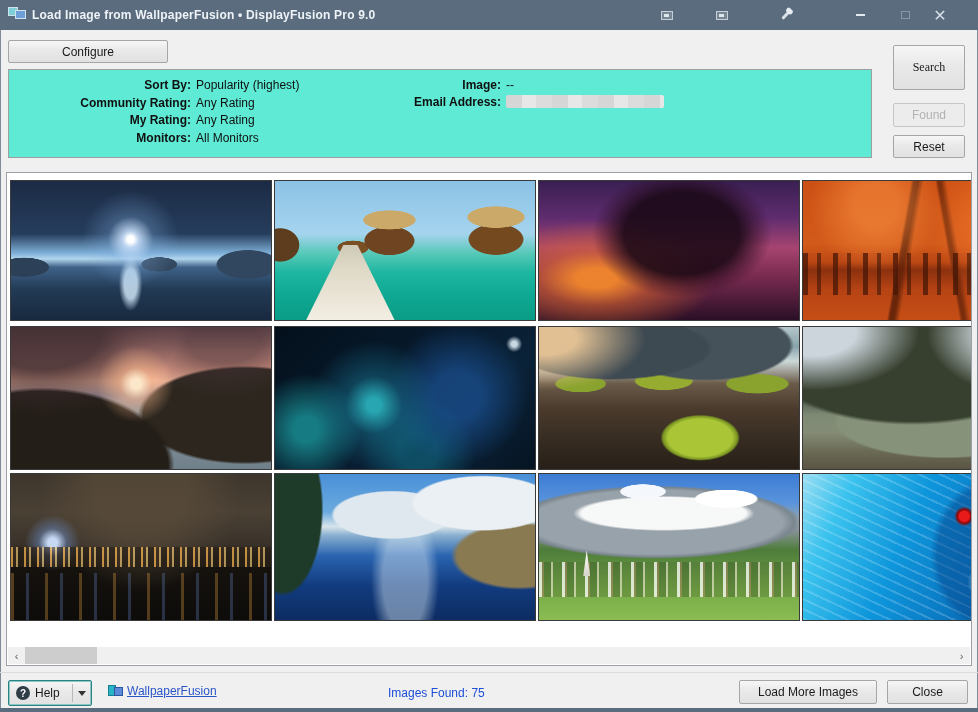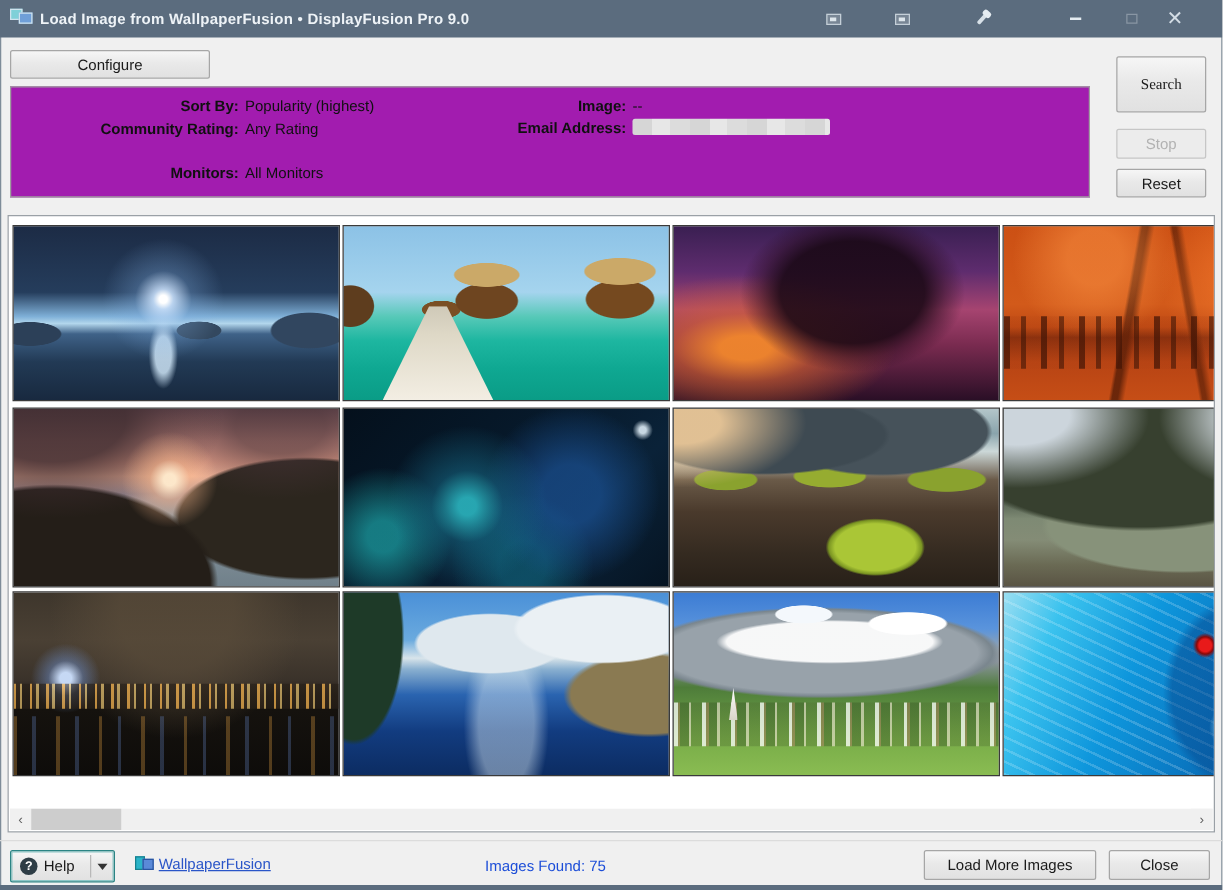--- a/index.html
+++ b/index.html
@@ -32,21 +32,21 @@
     display:flex; align-items:center; justify-content:center;
     font-family:"Liberation Sans", sans-serif;
   }
   .btn.disabled { background:#ececec; border-color:#c6c6c6; color:#b2b2b2; }
 
   .configure-btn { left:8px; top:40px; width:160px; height:23px; }
 
   
   .filter-panel {
     position:absolute; left:8px; top:69px; width:864px; height:89px;
-    background:#a21caf; border:1px solid #9e9e9e;
+    background:#5eead4; border:1px solid #9e9e9e;
   }
   .f-row { position:absolute; height:15px; font-size:12px; white-space:nowrap; }
   .f-label { display:inline-block; font-weight:bold; color:#101010; text-align:right; }
   .f-label.w-left { width:172px; }
   .f-label.w-right { width:196px; }
   .f-val { display:inline-block; margin-left:5px; color:#101010; }
   .redacted {
     display:inline-block; margin-left:5px; width:158px; height:13px; vertical-align:-2px;
     background:repeating-linear-gradient(90deg,#d6d6d6 0 16px,#e7e7e7 16px 30px,#dcdcdc 30px 46px);
     border-radius:2px; filter:blur(.4px);
@@ -225,33 +225,36 @@
 
   <div class="btn configure-btn">Configure</div>
 
   <div class="filter-panel">
     <div class="f-row" style="left:10px; top:8px;">
       <span class="f-label w-left">Sort By:</span><span class="f-val">Popularity (highest)</span>
     </div>
     <div class="f-row" style="left:10px; top:26px;">
       <span class="f-label w-left">Community Rating:</span><span class="f-val">Any Rating</span>
     </div>
+    <div class="f-row" style="left:10px; top:43px;">
+      <span class="f-label w-left">My Rating:</span><span class="f-val">Any Rating</span>
+    </div>
     <div class="f-row" style="left:10px; top:61px;">
       <span class="f-label w-left">Monitors:</span><span class="f-val">All Monitors</span>
     </div>
     <div class="f-row" style="left:296px; top:8px;">
       <span class="f-label w-right">Image:</span><span class="f-val">--</span>
     </div>
     <div class="f-row" style="left:296px; top:25px;">
       <span class="f-label w-right">Email Address:</span><span class="redacted"></span>
     </div>
   </div>
 
   <div class="btn search-btn">Search</div>
-  <div class="btn stop-btn disabled">Stop</div>
+  <div class="btn stop-btn disabled">Found</div>
   <div class="btn reset-btn">Reset</div>
 
   <div class="gallery">
     <div class="thumb r0 c0 t0" title="Moon over frozen lake with icebergs at night"></div>
     <div class="thumb r0 c1 t1" title="Tropical overwater bungalows with turquoise sea and walkway"></div>
     <div class="thumb r0 c2 t2" title="Bare tree silhouette against purple and orange sunset"></div>
     <div class="thumb r0 c3 t3" title="Autumn park with red-orange foliage and tree trunks"></div>
     <div class="thumb r1 c0 t4" title="Rocky coast at sunset with waves and pink sky"></div>
     <div class="thumb r1 c1 t5" title="Blue and teal nebula in dark night sky"></div>
     <div class="thumb r1 c2 t6" title="Green mossy mounds on dark dunes with misty mountains"></div>

